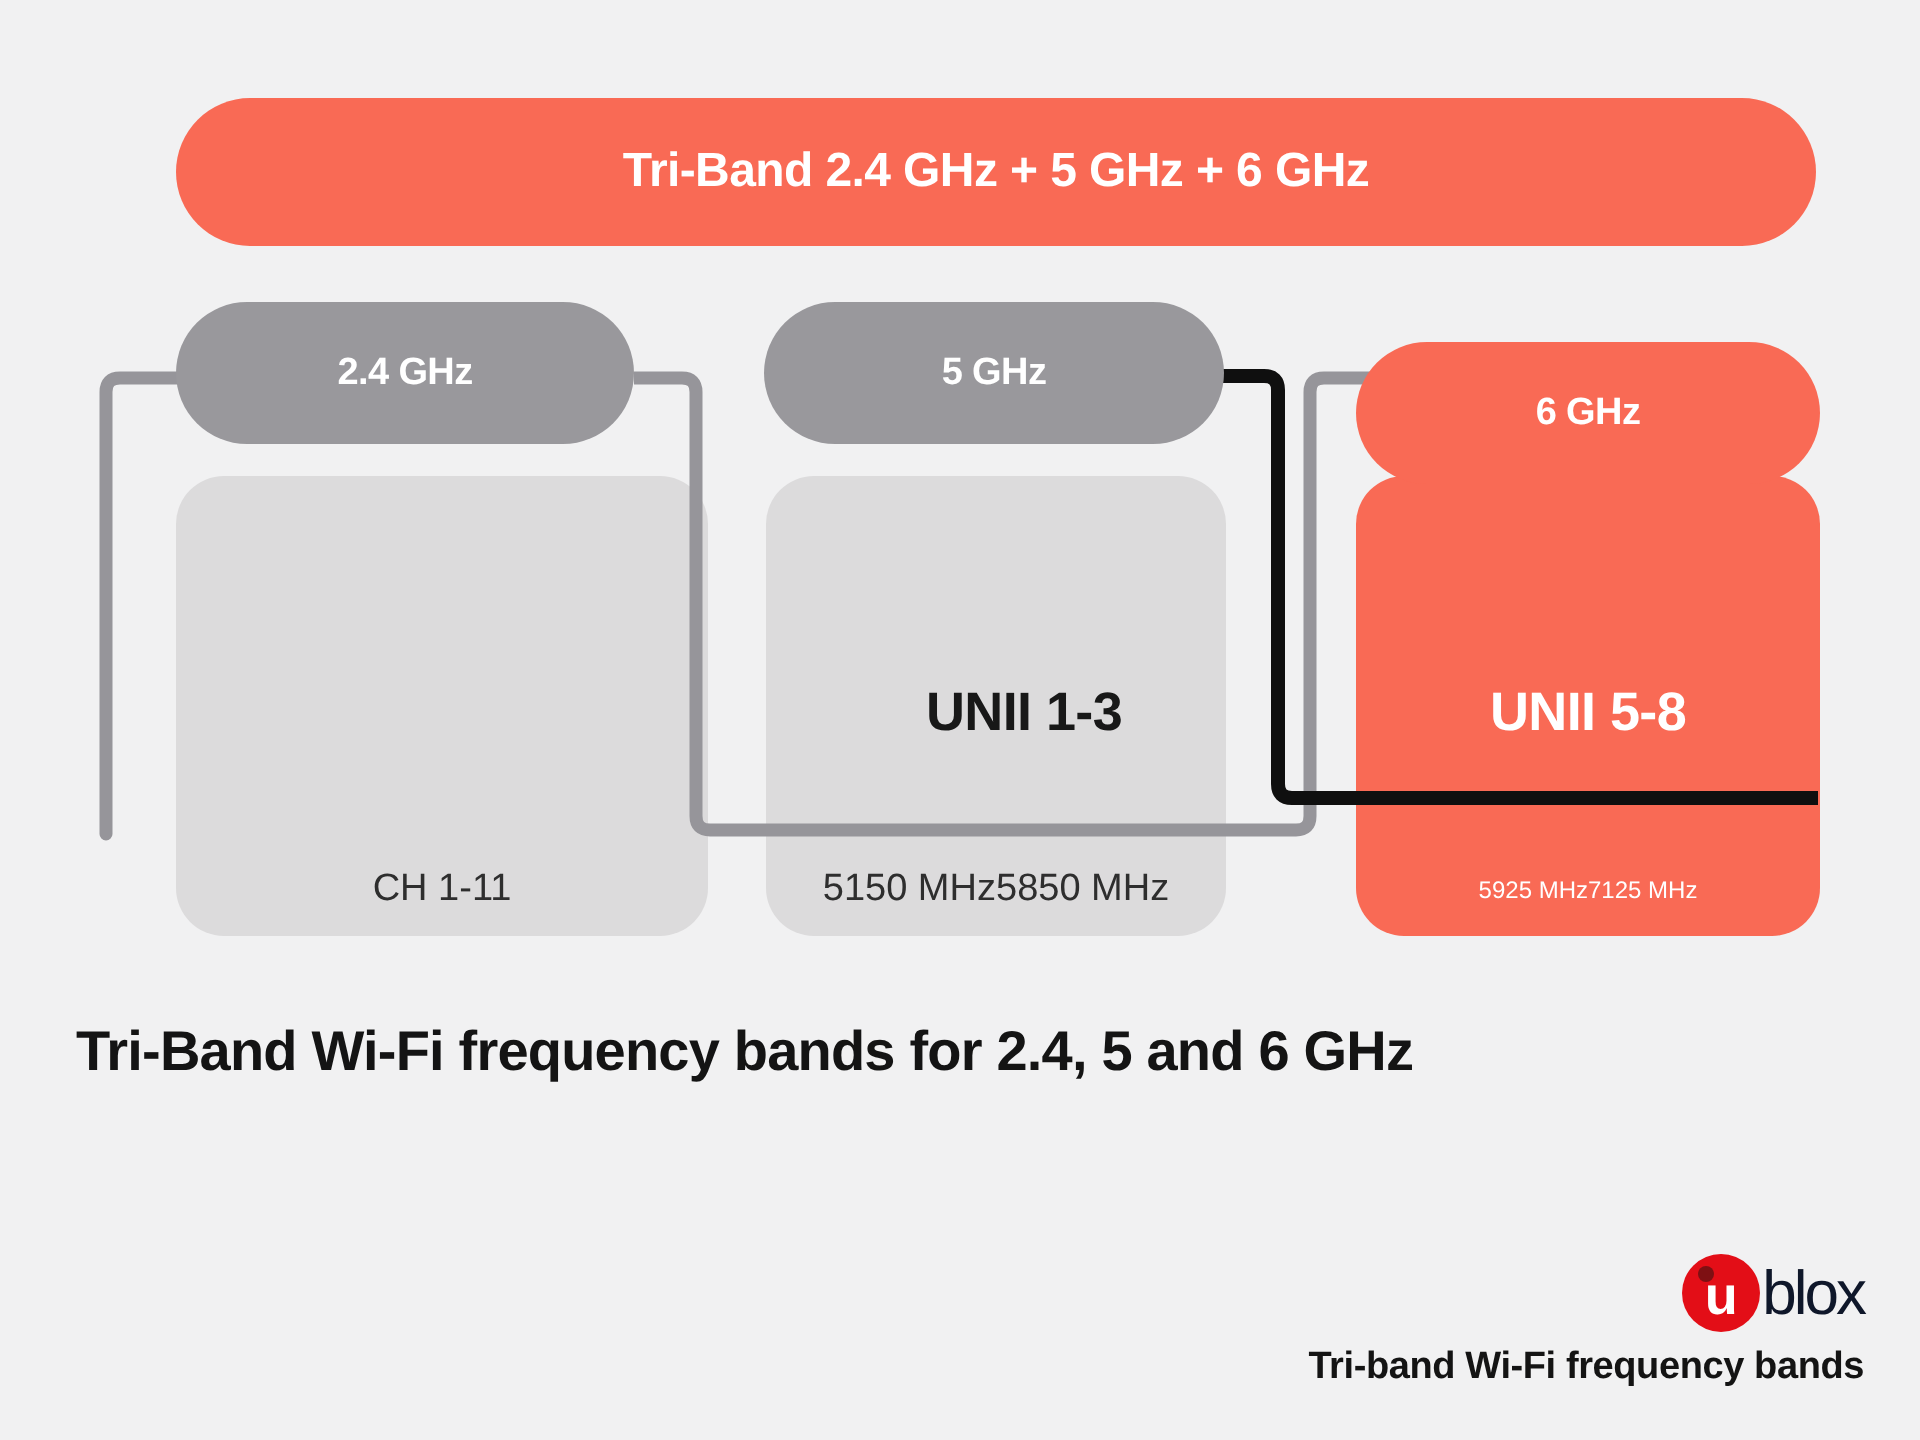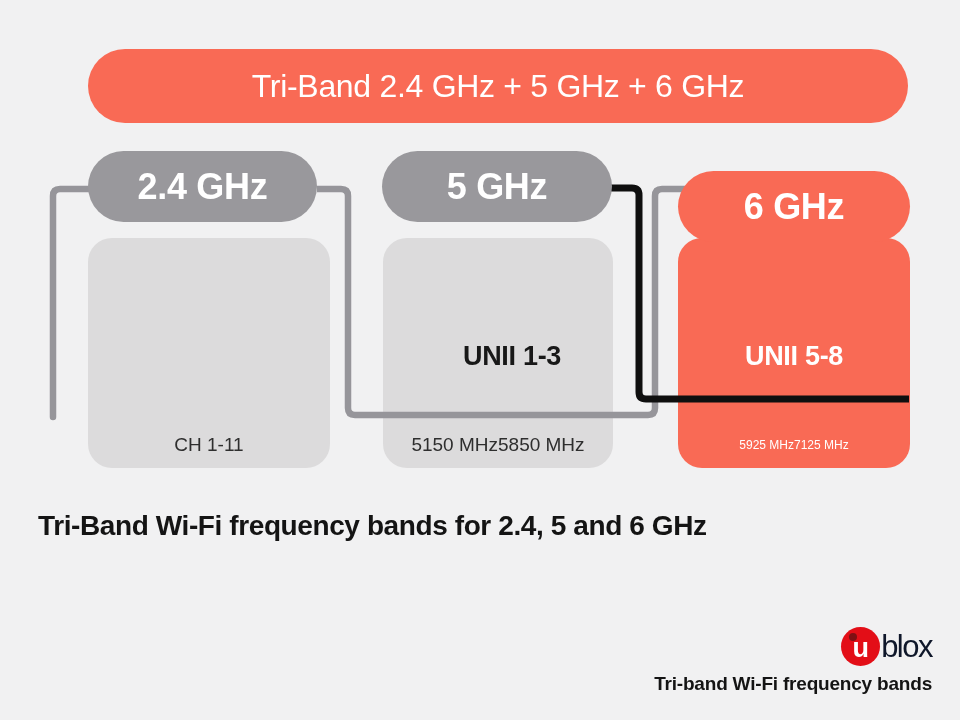--- a/index.html
+++ b/index.html
@@ -13,51 +13,51 @@
 
   
   .banner {
     position: absolute; left: 88px; top: 49px;
     width: 820px; height: 74px;
     background: #F96A55; border-radius: 37px;
     display: flex; align-items: center; justify-content: center;
     z-index: 3;
   }
   .banner span {
-    color: #FFFFFF; font-weight: normal; font-size: 32px; letter-spacing: -0.3px;
+    color: #FFFFFF; font-weight: bold; font-size: 24px; letter-spacing: -0.3px;
   }
 
   
   svg.connectors {
     position: absolute; left: 0; top: 0; width: 960px; height: 720px;
     z-index: 2; pointer-events: none;
   }
 
   
   .pill {
     position: absolute; top: 151px; height: 71px;
     border-radius: 36px;
     display: flex; align-items: center; justify-content: center;
     z-index: 3;
   }
-  .pill span { color: #FFFFFF; font-weight: bold; font-size: 36px; letter-spacing: -0.3px; }
+  .pill span { color: #FFFFFF; font-weight: bold; font-size: 19px; letter-spacing: -0.3px; }
   .pill.gray  { background: #99989C; }
   .pill.coral { background: #F96A55; margin-top: 20px; }
   #pill-24ghz { left: 88px;  width: 229px; }
   #pill-5ghz  { left: 382px; width: 230px; }
   #pill-6ghz  { left: 678px; width: 232px; }
 
   
   .box {
     position: absolute; top: 238px; height: 230px;
     border-radius: 24px; z-index: 1;
   }
   .box.light { background: #DCDBDC; }
   .box.coral { background: #F96A55; }
-  #box-24ghz { left: 88px;  width: 242px; }
+  #box-24ghz { left: 88px;  width: 266px; }
   #box-5ghz  { left: 383px; width: 230px; }
   #box-6ghz  { left: 678px; width: 232px; }
 
   .box-label {
     position: absolute; left: 0; right: 0; top: 103px;
     text-align: center; font-weight: bold; font-size: 27px; letter-spacing: -0.3px;
   }
   #box-5ghz .box-label { color: #181818; padding-left: 28px; }
   #box-6ghz .box-label { color: #FFFFFF; }
 

